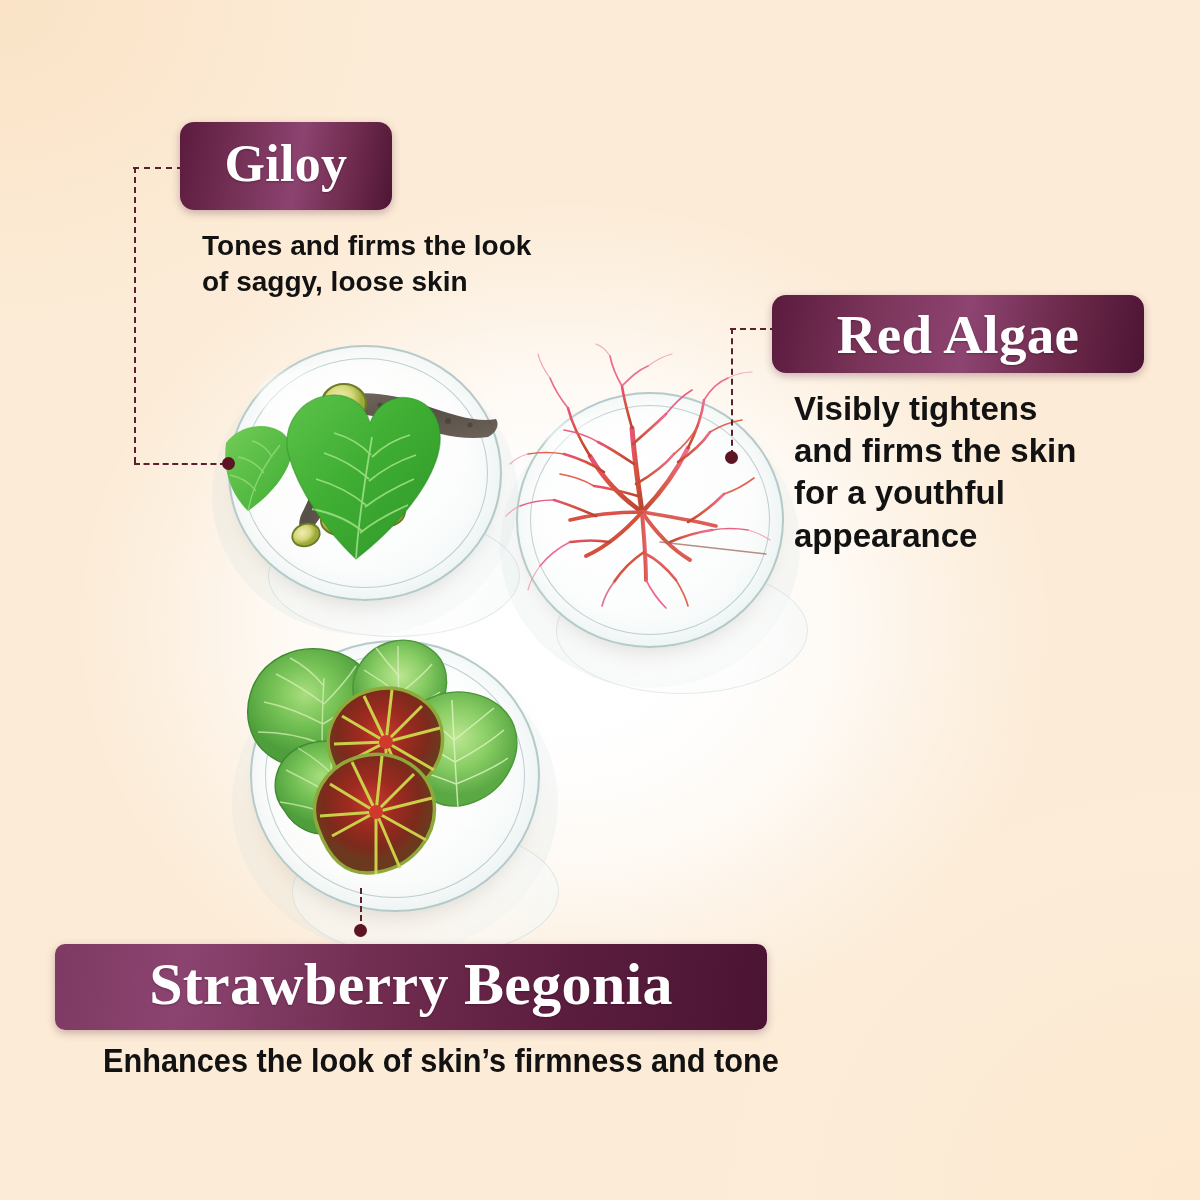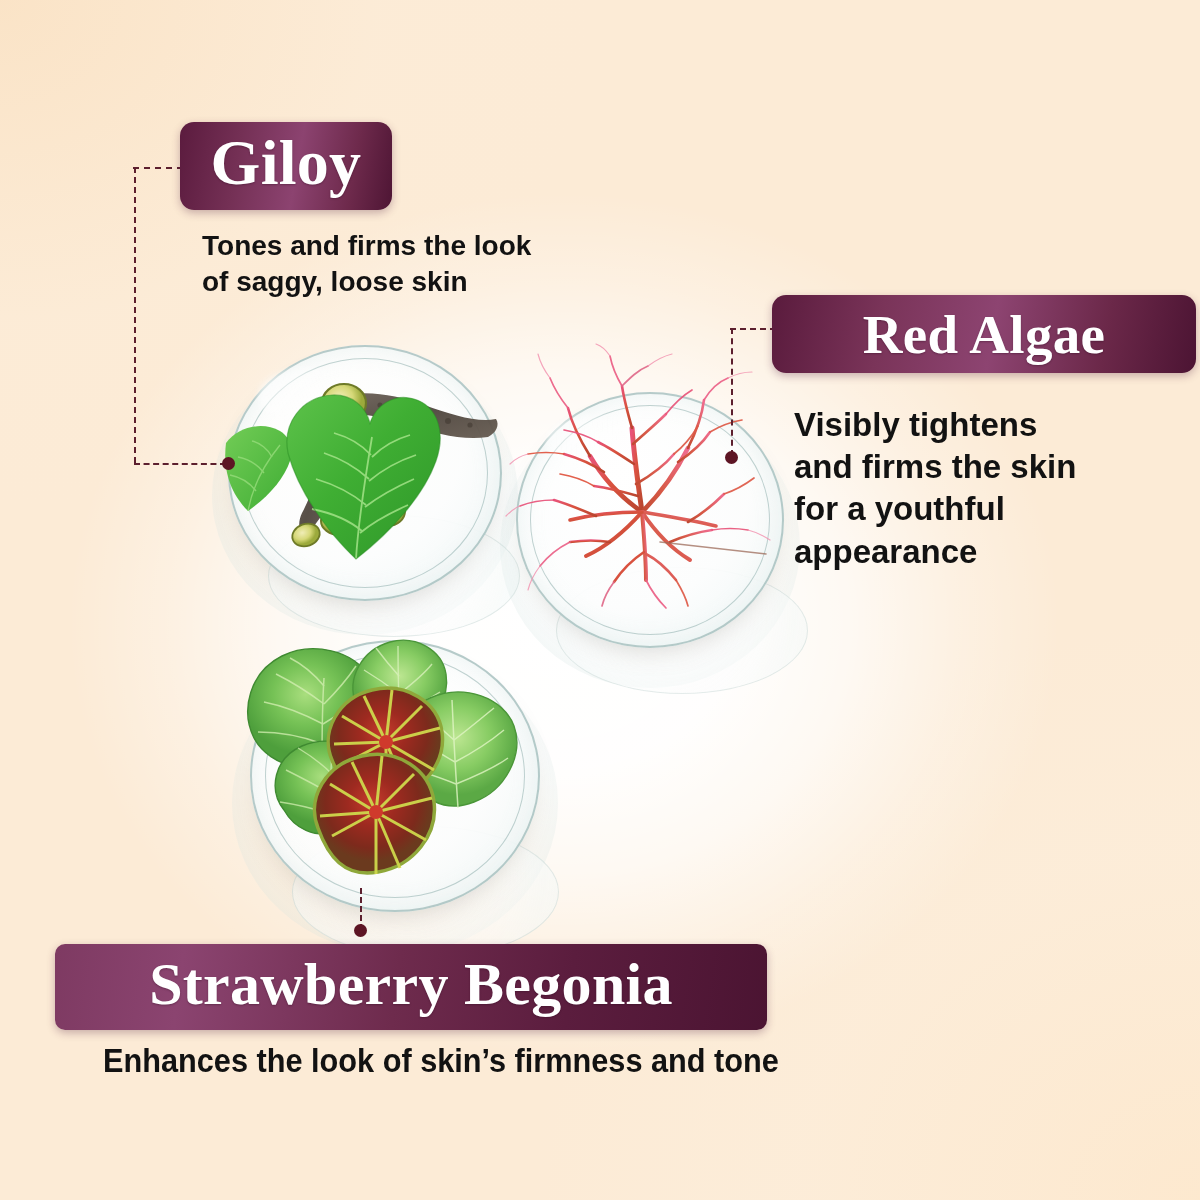--- a/index.html
+++ b/index.html
@@ -173,26 +173,26 @@
     font-family: "Liberation Serif", serif;
     font-weight: bold;
     letter-spacing: 0.3px;
     text-shadow: 0 1px 2px rgba(40,8,28,0.35);
     box-sizing: border-box;
   }
 
   #badge-giloy {
     left: 180px; top: 122px;
     width: 212px; height: 88px;
-    font-size: 64px;
+    font-size: 52px;
     padding-bottom: 6px;
   }
   #badge-algae {
     left: 772px; top: 295px;
-    width: 424px; height: 78px;
+    width: 372px; height: 78px;
     font-size: 55px;
     background: linear-gradient(100deg, #5A1B3D 0%, #7A3459 26%, #8D4471 52%, #6B2849 78%, #4C1433 100%);
   }
   #badge-begonia {
     left: 55px; top: 944px;
     width: 712px; height: 86px;
     font-size: 60px;
     border-radius: 10px;
     padding-bottom: 6px;
     background: linear-gradient(98deg, #7E3A62 0%, #8B4470 18%, #6E2B4D 48%, #5B1D3E 72%, #4B1432 100%);
@@ -202,21 +202,21 @@
   
   .desc {
     position: absolute;
     color: #121212;
     font-family: "Liberation Sans", sans-serif;
     font-weight: bold;
     line-height: 1.28;
     white-space: pre-line;
   }
   #desc-giloy  { left: 202px; top: 228px; width: 470px; font-size: 28px; }
-  #desc-algae  { left: 794px; top: 404px; width: 360px; font-size: 33px; }
+  #desc-algae  { left: 794px; top: 388px; width: 360px; font-size: 33px; }
   #desc-begonia {
     left: 55px; top: 1040px; width: 830px;
     font-size: 33px; text-align: center;
     transform: scaleX(0.93);
     transform-origin: left center;
   }
 </style>
 </head>
 <body>
 

